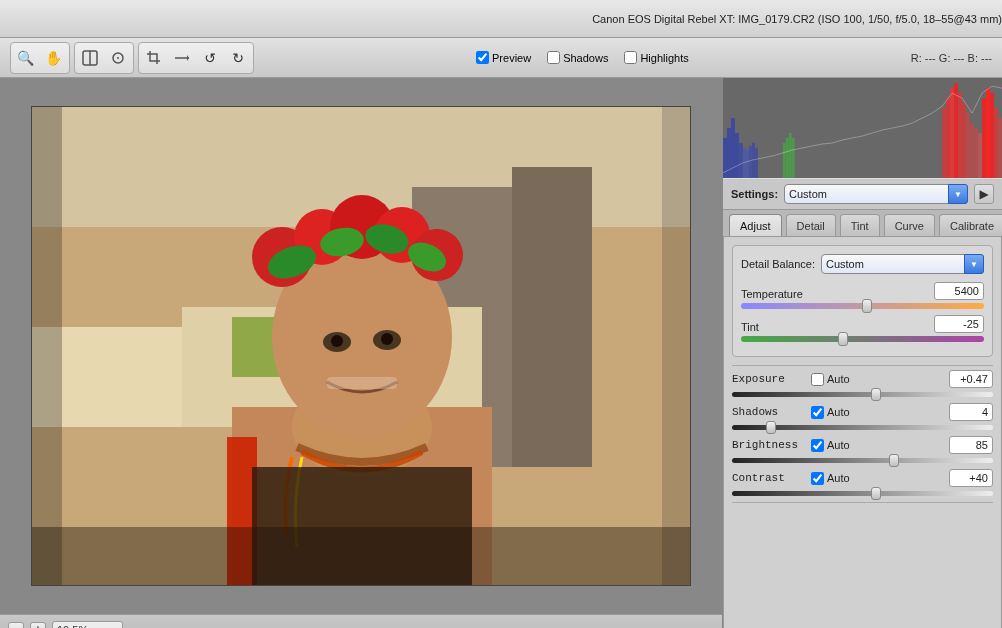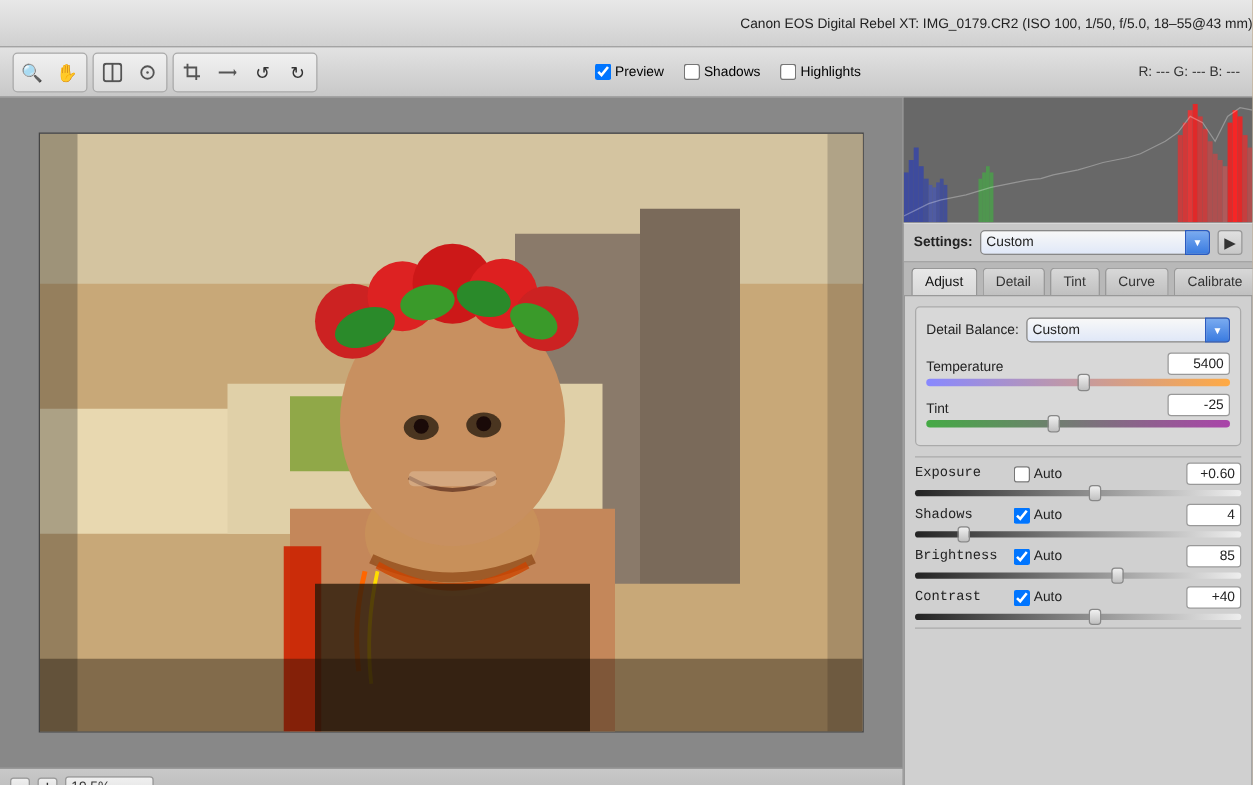--- a/index.html
+++ b/index.html
@@ -740,21 +740,21 @@
 
       <div class="divider-line"></div>
 
       <div class="adj-slider-row">
         <div class="adj-row">
           <span class="adj-label">Exposure</span>
           <div class="adj-auto">
             <input type="checkbox" style="">
             <span>Auto</span>
           </div>
-          <div class="adj-value-box">+0.60</div>
+          <div class="adj-value-box">+0.47</div>
         </div>
         <div class="adj-slider-track" style="background: linear-gradient(to right, #222, #eee)">
           <div class="adj-slider-thumb" style="left: 55%"></div>
         </div>
       </div>
 
       <div class="adj-slider-row">
         <div class="adj-row">
           <span class="adj-label">Shadows</span>
           <div class="adj-auto">

